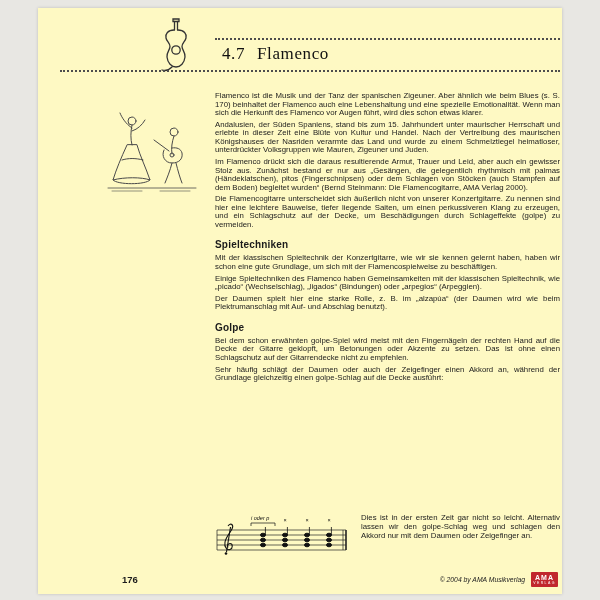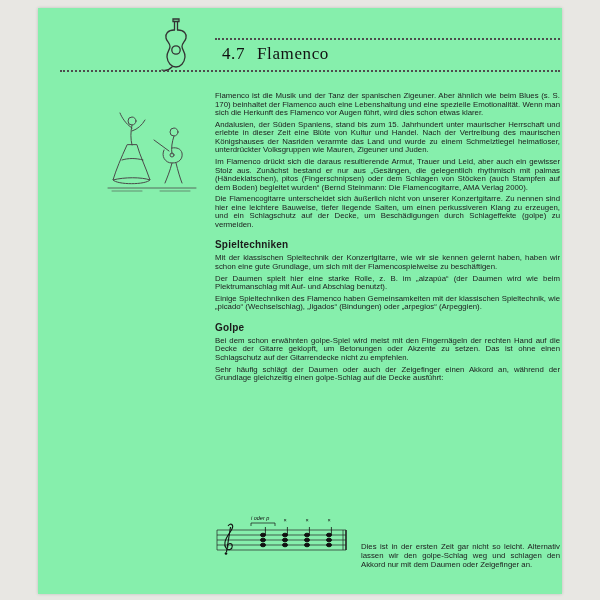--- a/index.html
+++ b/index.html
@@ -7,21 +7,21 @@
   body {
     background:#e8e7e3;
     font-family:"Liberation Sans", sans-serif;
     position:relative;
     overflow:hidden;
     color:#1b1b1b;
   }
   .book-page {
     position:absolute; left:38px; top:8px;
     width:524px; height:586px;
-    background:#86efac;
+    background:#fef9c3;
     box-shadow:0 0 3px rgba(0,0,0,.18);
   }
   
   .guitar-icon { position:absolute; left:116px; top:10px; width:44px; height:56px; }
   .rule-top    { position:absolute; left:177px; top:30px; width:345px; border-top:2px dotted #4d4d4d; }
   .rule-bottom { position:absolute; left:22px;  top:62px; width:500px; border-top:2px dotted #4d4d4d; }
   .page-title {
     position:absolute; left:184px; top:36px;
     font-family:"Liberation Serif", serif;
     font-size:17px; letter-spacing:.6px; color:#111;
@@ -37,21 +37,21 @@
     font-size:7.8px; line-height:1.1; text-align:justify;
   }
   .text-column p { margin-bottom:3px; }
   .text-column h3 {
     font-size:10px; font-weight:bold; letter-spacing:.2px;
     margin-top:10px; margin-bottom:4px; text-align:left;
   }
   
   .notation-row {
     position:absolute; left:177px; top:506px; width:345px;
-    display:flex; align-items:flex-end; gap:12px;
+    display:flex; align-items:flex-start; gap:12px;
   }
   .staff-box { width:134px; flex:none; }
   .notation-caption { flex:1; font-size:7.8px; line-height:1.15; text-align:justify; }
   
   .page-footer {
     position:absolute; left:22px; right:4px; bottom:7px;
     display:flex; align-items:center;
   }
   .page-number { font-weight:bold; font-size:9.5px; margin-left:62px; }
   .footer-right { margin-left:auto; display:flex; align-items:center; gap:6px; }
@@ -111,22 +111,22 @@
 
   <div class="text-column">
     <p>Flamenco ist die Musik und der Tanz der spanischen Zigeuner. Aber ähnlich wie beim Blues (s. S. 170) beinhaltet der Flamenco auch eine Lebenshaltung und eine spezielle Emotionalität. Wenn man sich die Herkunft des Flamenco vor Augen führt, wird dies schon etwas klarer.</p>
     <p>Andalusien, der Süden Spaniens, stand bis zum 15. Jahrhundert unter maurischer Herrschaft und erlebte in dieser Zeit eine Blüte von Kultur und Handel. Nach der Vertreibung des maurischen Königshauses der Nasriden verarmte das Land und wurde zu einem Schmelztiegel heimatloser, unterdrückter Volksgruppen wie Mauren, Zigeuner und Juden.</p>
     <p>Im Flamenco drückt sich die daraus resultierende Armut, Trauer und Leid, aber auch ein gewisser Stolz aus. Zunächst bestand er nur aus „Gesängen, die gelegentlich rhythmisch mit palmas (Händeklatschen), pitos (Fingerschnipsen) oder dem Schlagen von Stöcken (auch Stampfen auf dem Boden) begleitet wurden“ (Bernd Steinmann: Die Flamencogitarre, AMA Verlag 2000).</p>
 
     <p>Die Flamencogitarre unterscheidet sich äußerlich nicht von unserer Konzertgitarre. Zu nennen sind hier eine leichtere Bauweise, tiefer liegende Saiten, um einen perkussiveren Klang zu erzeugen, und ein Schlagschutz auf der Decke, um Beschädigungen durch Schlageffekte (golpe) zu vermeiden.</p>
 
     <h3>Spieltechniken</h3>
     <p>Mit der klassischen Spieltechnik der Konzertgitarre, wie wir sie kennen gelernt haben, haben wir schon eine gute Grundlage, um sich mit der Flamencospielweise zu beschäftigen.</p>
+    <p>Einige Spieltechniken des Flamenco haben Gemeinsamkeiten mit der klassischen Spieltechnik, wie „picado“ (Wechselschlag), „ligados“ (Bindungen) oder „arpegios“ (Arpeggien).</p>
     <p>Der Daumen spielt hier eine starke Rolle, z. B. im „alzapúa“ (der Daumen wird wie beim Plektrumanschlag mit Auf- und Abschlag benutzt).</p>
-    <p>Einige Spieltechniken des Flamenco haben Gemeinsamkeiten mit der klassischen Spieltechnik, wie „picado“ (Wechselschlag), „ligados“ (Bindungen) oder „arpegios“ (Arpeggien).</p>
 
     <h3>Golpe</h3>
     <p>Bei dem schon erwähnten golpe-Spiel wird meist mit den Fingernägeln der rechten Hand auf die Decke der Gitarre geklopft, um Betonungen oder Akzente zu setzen. Das ist ohne einen Schlagschutz auf der Gitarrendecke nicht zu empfehlen.</p>
     <p>Sehr häufig schlägt der Daumen oder auch der Zeigefinger einen Akkord an, während der Grundlage gleichzeitig einen golpe-Schlag auf die Decke ausführt:</p>
   </div>
 
   <div class="notation-row">
     <div class="staff-box">
       <svg viewBox="0 0 134 52" width="134" height="52">
 
@@ -178,14 +178,24 @@
               <ellipse cx="114" cy="26" rx="2.5" ry="1.8"></ellipse>
               <ellipse cx="114" cy="31" rx="2.5" ry="1.8"></ellipse>
             <line x1="116.4" y1="21" x2="116.4" y2="13" stroke-width="0.8"></line>
           </g>
         </g>
       </svg>
     </div>
     <div class="notation-caption">Dies ist in der ersten Zeit gar nicht so leicht. Alternativ lassen wir den golpe-Schlag weg und schlagen den Akkord nur mit dem Daumen oder Zeigefinger an.</div>
   </div>
 
+  <div class="page-footer">
+    <span class="page-number">176</span>
+    <span class="footer-right">
+      <span class="copyright">© 2004 by AMA Musikverlag</span>
+      <span class="ama-logo" id="ama-logo" style="background: rgb(193, 39, 45);">
+        <span class="big">AMA</span>
+        <span class="small">VERLAG</span>
+      </span>
+    </span>
+  </div>
 
 </div>
 
 </body></html>

